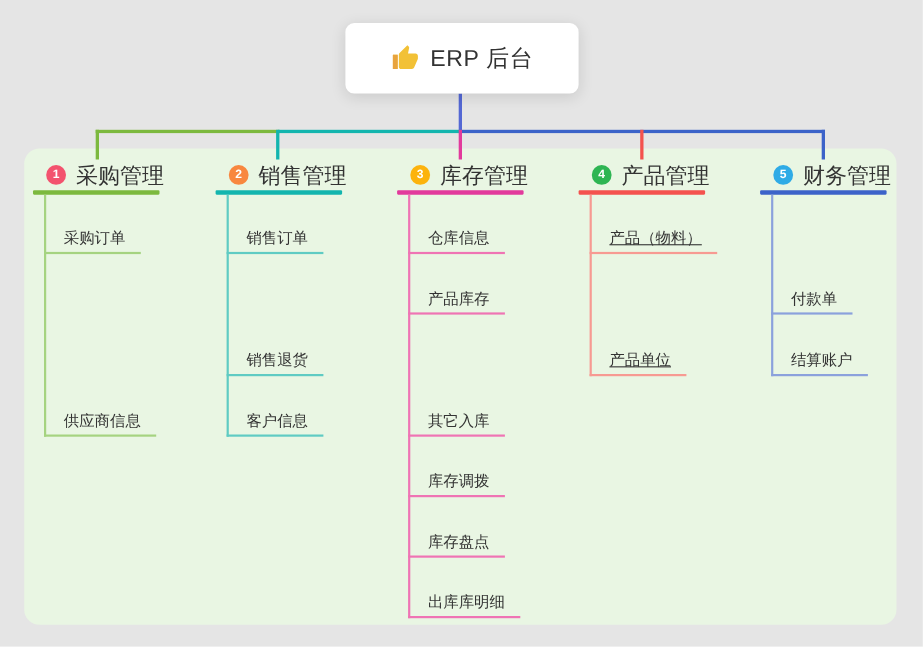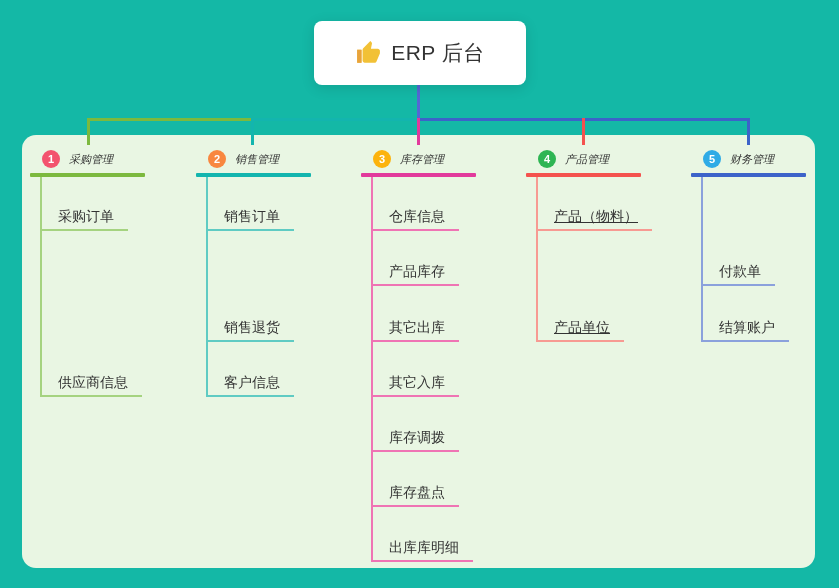--- a/index.html
+++ b/index.html
@@ -1,17 +1,17 @@
 <!DOCTYPE html>
 <html><head>
 <meta charset="utf-8">
 <style>
   html,body{margin:0;padding:0;background:#ffffff;}
   .stage{
-    position:relative;width:839px;height:588px;background:#14b8a6;overflow:hidden;
+    position:relative;width:839px;height:588px;background:#e5e5e5;overflow:hidden;
     font-family:"Liberation Sans","DejaVu Sans",sans-serif;color:#333333;
   }
   .panel{
     position:absolute;left:22px;top:135px;width:793px;height:433px;
     background:#e9f6e3;border-radius:14px;
   }
   
   .root-node{
     position:absolute;left:314px;top:21px;width:212px;height:64px;
     background:#ffffff;border-radius:8px;
@@ -34,21 +34,21 @@
   .s-blue   {left:747px;background:#3c63c9;}
   
   .branch-title{
     position:absolute;top:146px;height:26px;width:160px;
     display:flex;align-items:center;gap:9px;cursor:default;
   }
   .badge{
     width:18px;height:18px;border-radius:50%;margin-left:12px;flex:0 0 auto;
     color:#ffffff;font-size:11px;font-weight:bold;line-height:18px;text-align:center;
   }
-  .btext{font-size:11px;color:#333;font-style:italic;}
+  .btext{font-size:20px;color:#333;}
   .title-underline{position:absolute;top:173px;width:115px;height:4px;border-radius:1px;}
   
   .c1{background:#7cb93e;} .c2{background:#13b5ae;} .c3{background:#e23a9c;}
   .c4{background:#f4524e;} .c5{background:#3c63c9;}
   
   .g1{background:#f3536e;} .g2{background:#f8873f;} .g3{background:#fcb30d;}
   .g4{background:#2eb553;} .g5{background:#2fabe6;}
   
   .stem{position:absolute;width:2px;}
   .k1{background:#a5d380;} .k2{background:#5fcbc3;} .k3{background:#ef74b4;}
@@ -105,21 +105,20 @@
   <div class="child u2" style="left:206px;top:369px">客户信息</div>
 
   <div class="branch-title" style="left:361px">
     <span class="badge g3">3</span>
     <span class="btext">库存管理</span>
   </div>
   <div class="title-underline c3" style="left:361px"></div>
   <div class="stem k3" style="left:371px;top:177px;height:385px"></div>
   <div class="child u3" style="left:371px;top:203px">仓库信息</div>
   <div class="child u3" style="left:371px;top:258px">产品库存</div>
-  <div class="child u3" style="left:371px;top:314px">其它出库</div>
   <div class="child u3" style="left:371px;top:369px">其它入库</div>
   <div class="child u3" style="left:371px;top:424px">库存调拨</div>
   <div class="child u3" style="left:371px;top:479px">库存盘点</div>
   <div class="child u3" style="left:371px;top:534px">出库库明细</div>
 
   <div class="branch-title" style="left:526px">
     <span class="badge g4">4</span>
     <span class="btext">产品管理</span>
   </div>
   <div class="title-underline c4" style="left:526px"></div>

